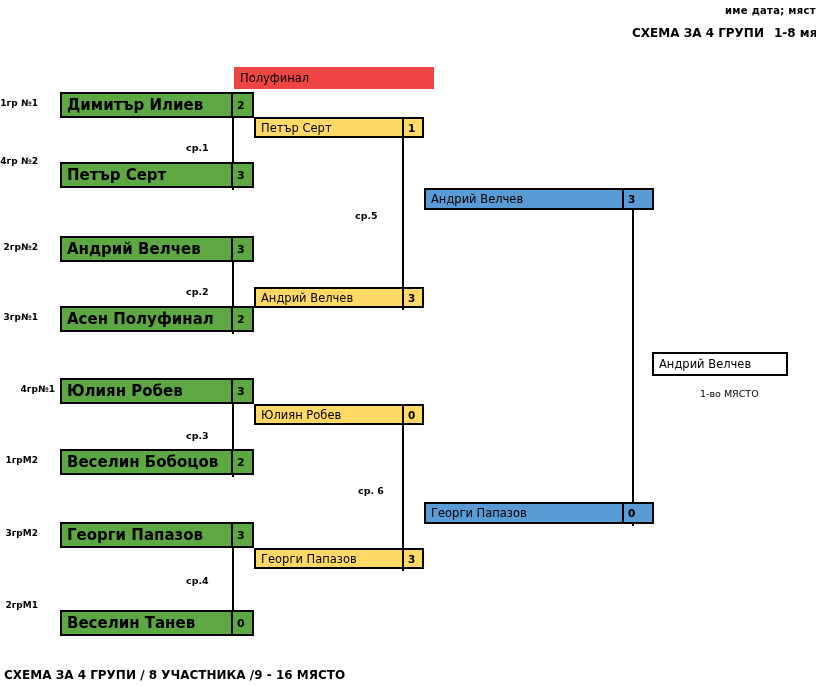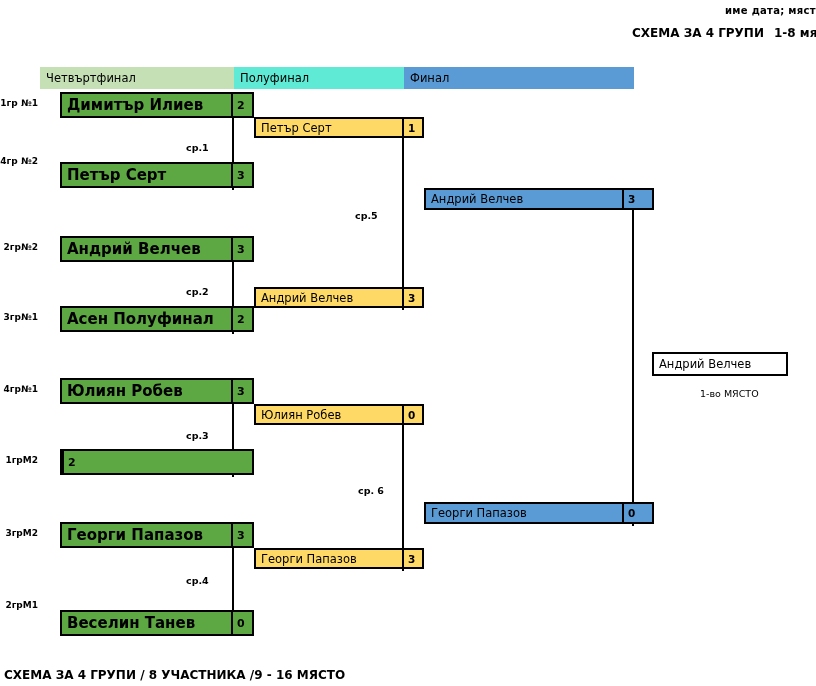--- a/index.html
+++ b/index.html
@@ -43,21 +43,21 @@
   .round-head {
     height: 22px;
     line-height: 22px;
     font-size: 11.5px;
     padding-left: 6px;
     box-sizing: border-box;
     white-space: nowrap;
     color: #000;
   }
   .rh-qf { left: 40px;  top: 67px; width: 194px; background: #c5e0b4; }
-  .rh-sf { left: 234px; top: 67px; width: 200px; background: #5eead4; }
+  .rh-sf { left: 234px; top: 67px; width: 200px; background: #ef4444; }
   .rh-f  { left: 404px; top: 67px; width: 230px; background: #5b9bd5; }
 
   
   .box {
     box-sizing: border-box;
     border: 2px solid #000;
     display: flex;
     align-items: center;
     overflow: hidden;
     margin-left: 20px;
@@ -160,23 +160,21 @@
 </head>
 <body>
 
 <div class="canvas">
 
   <div class="abs meta-sub">име дата; място</div>
   <div class="abs meta-title">
     <span>СХЕМА ЗА 4 ГРУПИ</span><span class="gap"></span><span>1-8 място</span>
   </div>
 
-  <div class="abs round-head rh-qf">Четвъртфинал</div>
   <div class="abs round-head rh-sf">Полуфинал</div>
-  <div class="abs round-head rh-f">Финал</div>
 
   <div class="abs vline" style="left:232px; top:116px; height:74px;"></div>
 
   <div class="abs vline" style="left:232px; top:260px; height:74px;"></div>
 
   <div class="abs vline" style="left:232px; top:402px; height:75px;"></div>
 
   <div class="abs vline" style="left:232px; top:546px; height:76px;"></div>
 
   <div class="abs vline" style="left:402px; top:136px; height:174px;"></div>
@@ -202,28 +200,29 @@
     <span class="nm">Андрий Велчев</span>
     <span class="sc">3</span>
   </div>
 
   <div class="abs seed" style="top:312px;">3гр№1</div>
   <div class="abs box qf" style="top:306px;">
     <span class="nm">Асен Полуфинал</span>
     <span class="sc">2</span>
   </div>
 
-  <div class="abs seed" style="top:384px;">4гр№1</div>
+  <div class="abs seed" style="top:384px;padding-left:17px;">4гр№1</div>
   <div class="abs box qf" style="top:378px;">
     <span class="nm">Юлиян Робев</span>
     <span class="sc">3</span>
   </div>
 
   <div class="abs seed" style="top:455px;">1грМ2</div>
   <div class="abs box qf" style="top:449px;">
+    <span class="nm">Веселин Бобоцов</span>
     <span class="sc">2</span>
   </div>
 
   <div class="abs seed" style="top:528px;">3грМ2</div>
   <div class="abs box qf" style="top:522px;">
     <span class="nm">Георги Папазов</span>
     <span class="sc">3</span>
   </div>
 
   <div class="abs seed" style="top:600px;">2грМ1</div>

